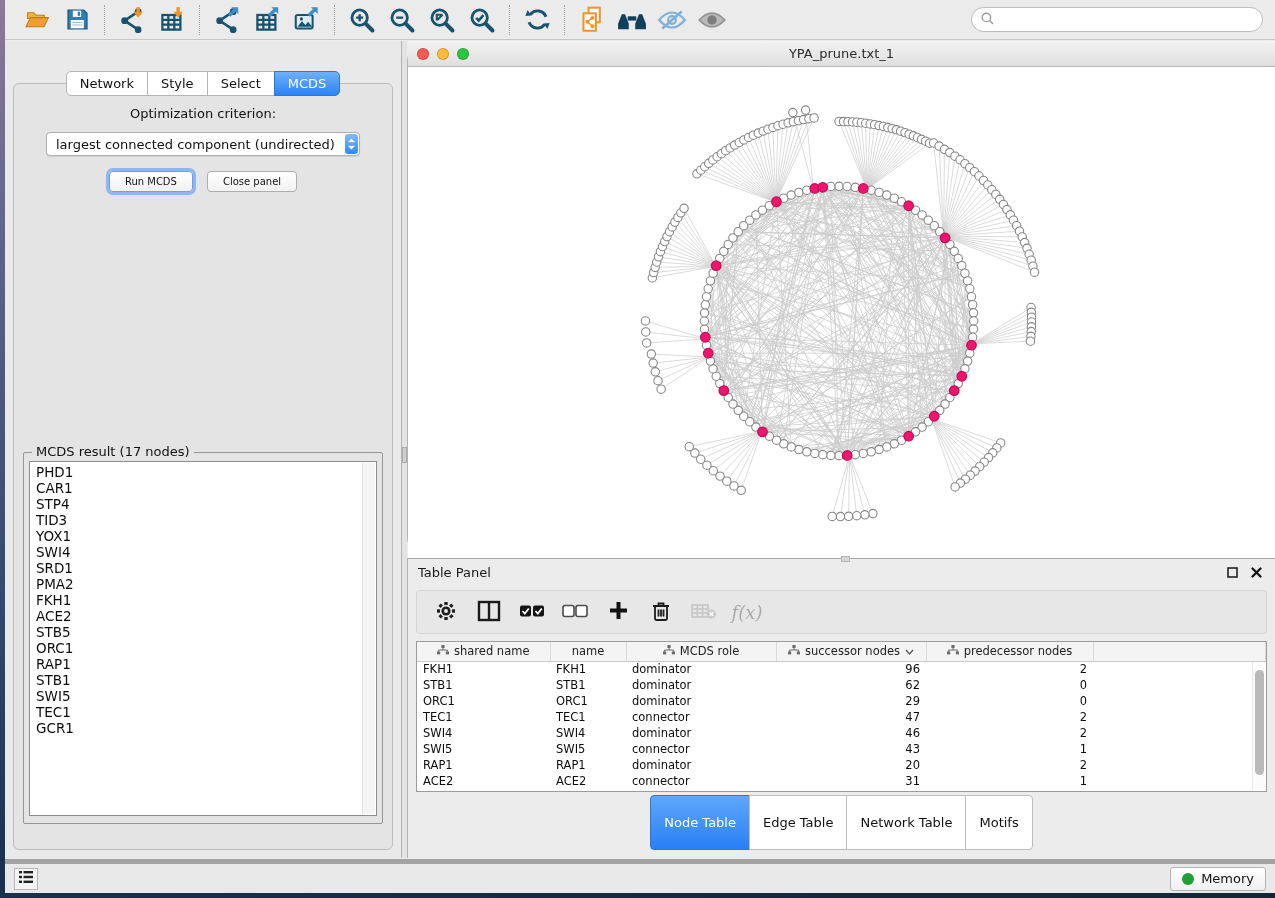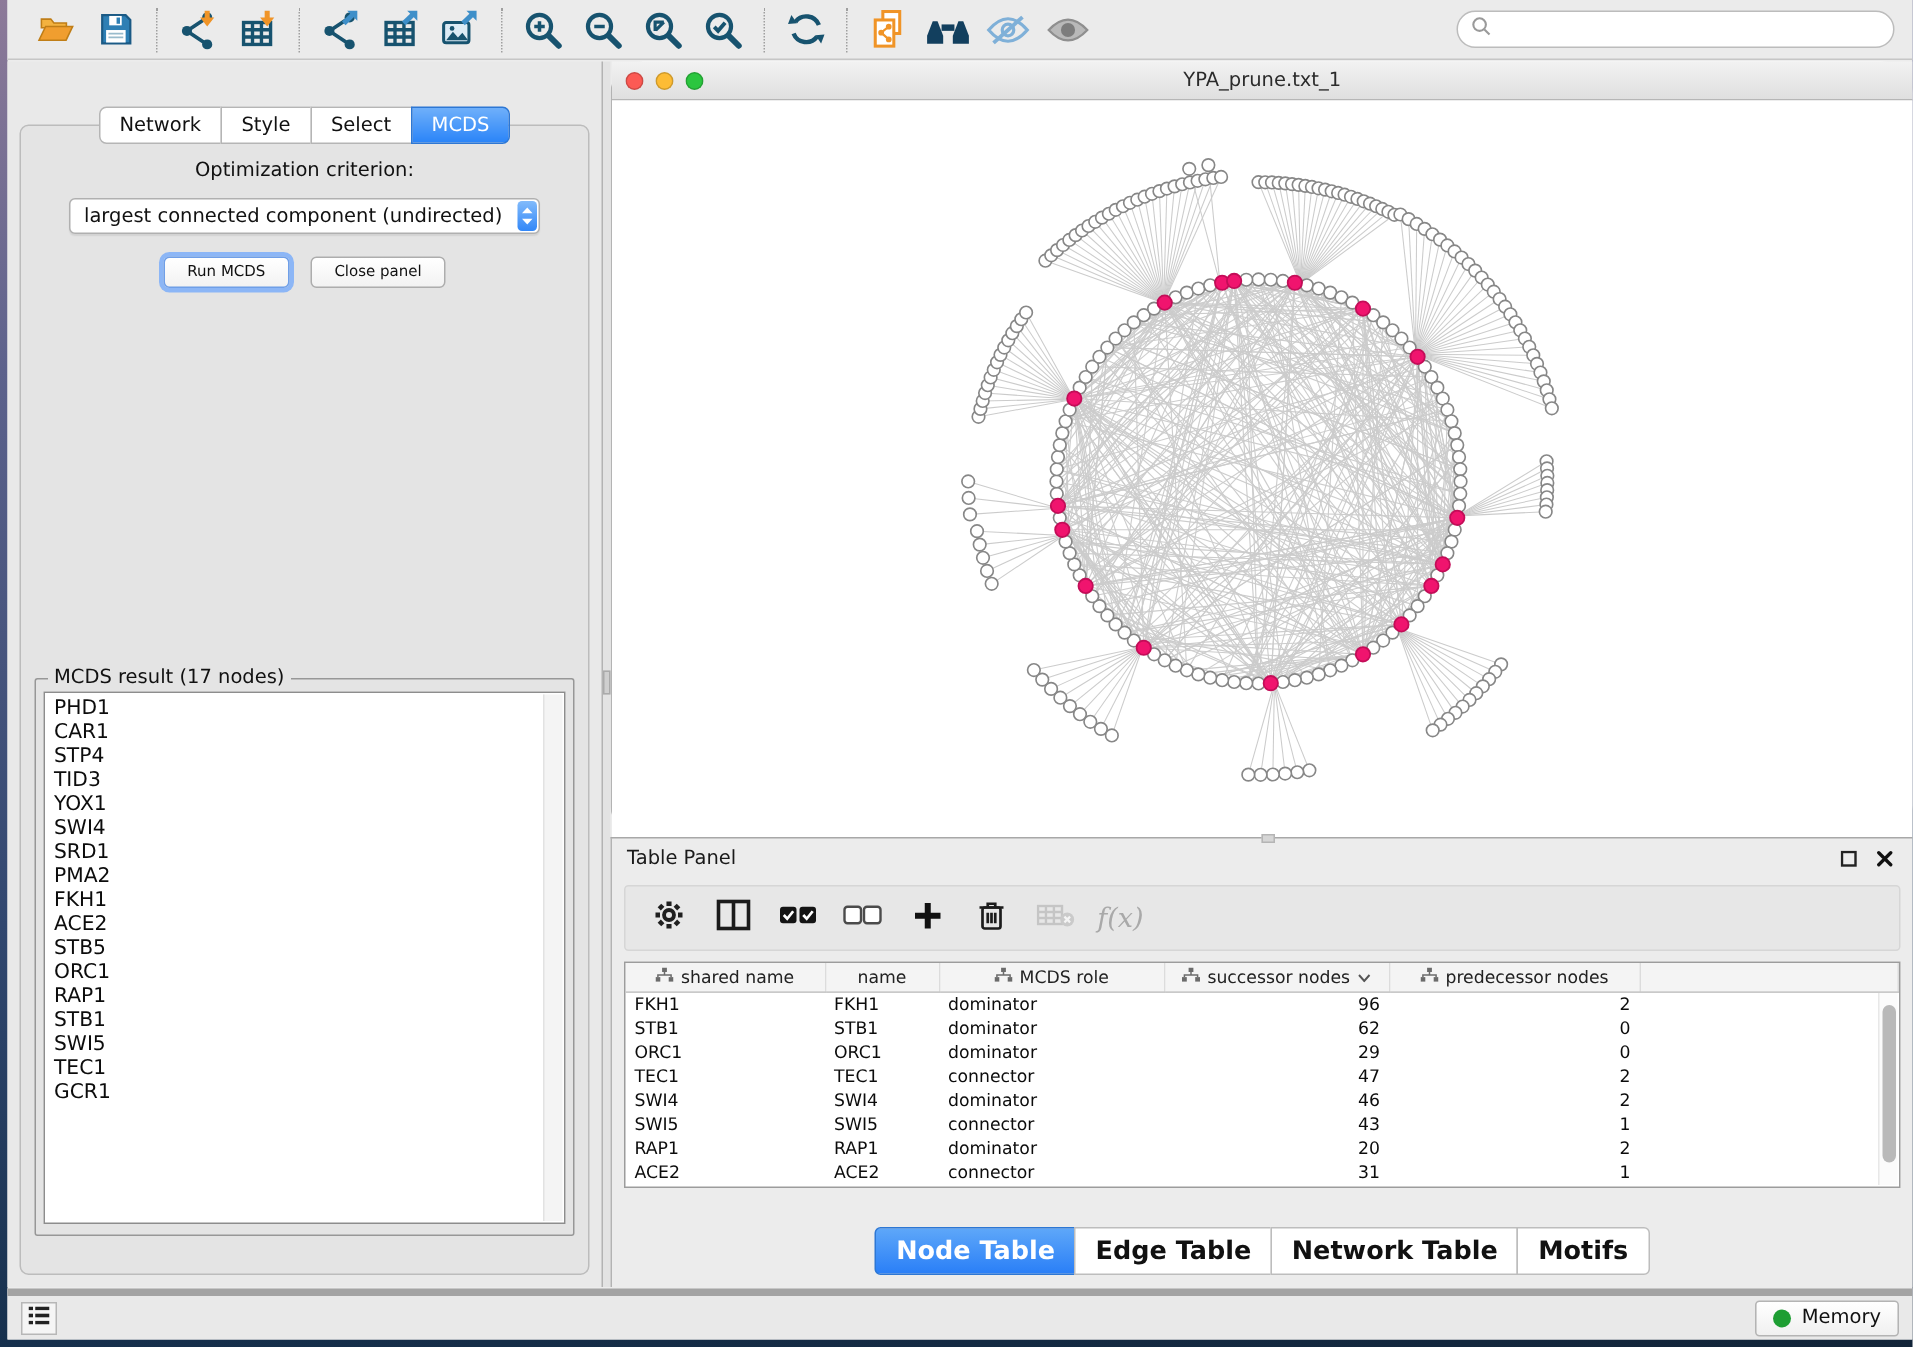--- a/index.html
+++ b/index.html
@@ -89,21 +89,21 @@
     border:1px solid #9c9c9c; overflow:hidden; }
   table.data { border-collapse:collapse; width:100%; table-layout:fixed; }
   table.data th { height:19px; background:#f4f4f4; border-bottom:1px solid #c9c9c9; border-right:1px solid #dcdcdc;
     font-weight:normal; font-size:11.5px; color:#222; text-align:center; padding:0 4px; white-space:nowrap; overflow:hidden; }
   table.data th .th-inner { display:flex; align-items:center; justify-content:center; gap:5px; }
   table.data td { height:16px; font-size:11.5px; padding:0 6px; white-space:nowrap; overflow:hidden; color:#0c0c0c; }
   td.num { text-align:right; padding-right:14px; }
   .tp-scroll { position:absolute; top:20px; right:1px; bottom:1px; width:13px; background:#fbfbfb; border-left:1px solid #e8e8e8; }
   .tp-thumb { position:absolute; top:8px; left:2px; width:9px; height:105px; background:#b9b9b9; border-radius:5px; }
   .tp-tabs { position:absolute; left:0; right:0; bottom:8px; display:flex; justify-content:center; }
-  .tp-tab { font-size:17px; padding:5px 13px; background:#fff; border:1px solid #bdbdbd; margin-left:-1px; color:#111;font-weight:bold; }
+  .tp-tab { font-size:13px; padding:19px 13px; background:#fff; border:1px solid #bdbdbd; margin-left:-1px; color:#111; }
   .tp-tab:first-child { border-radius:4px 0 0 4px; margin-left:0; }
   .tp-tab:last-child { border-radius:0 4px 4px 0; }
   .tp-tab.sel { background:linear-gradient(#5ea7f9,#2a7ff7); border-color:#2d77d4; color:#fff; }
 
   
   .status-bar { position:absolute; left:0; right:0; bottom:0; height:34px; background:#e9e9e9;
     border-top:5px solid #a3a3a3; display:flex; align-items:center; padding:0 9px; }
   .sb-left-btn { width:24px; height:22px; background:#f5f5f5; border:1px solid #b7b7b7;
     display:flex; align-items:center; justify-content:center; }
   .memory-btn { margin-left:auto; height:24px; background:linear-gradient(#ffffff,#f0f0f0);

